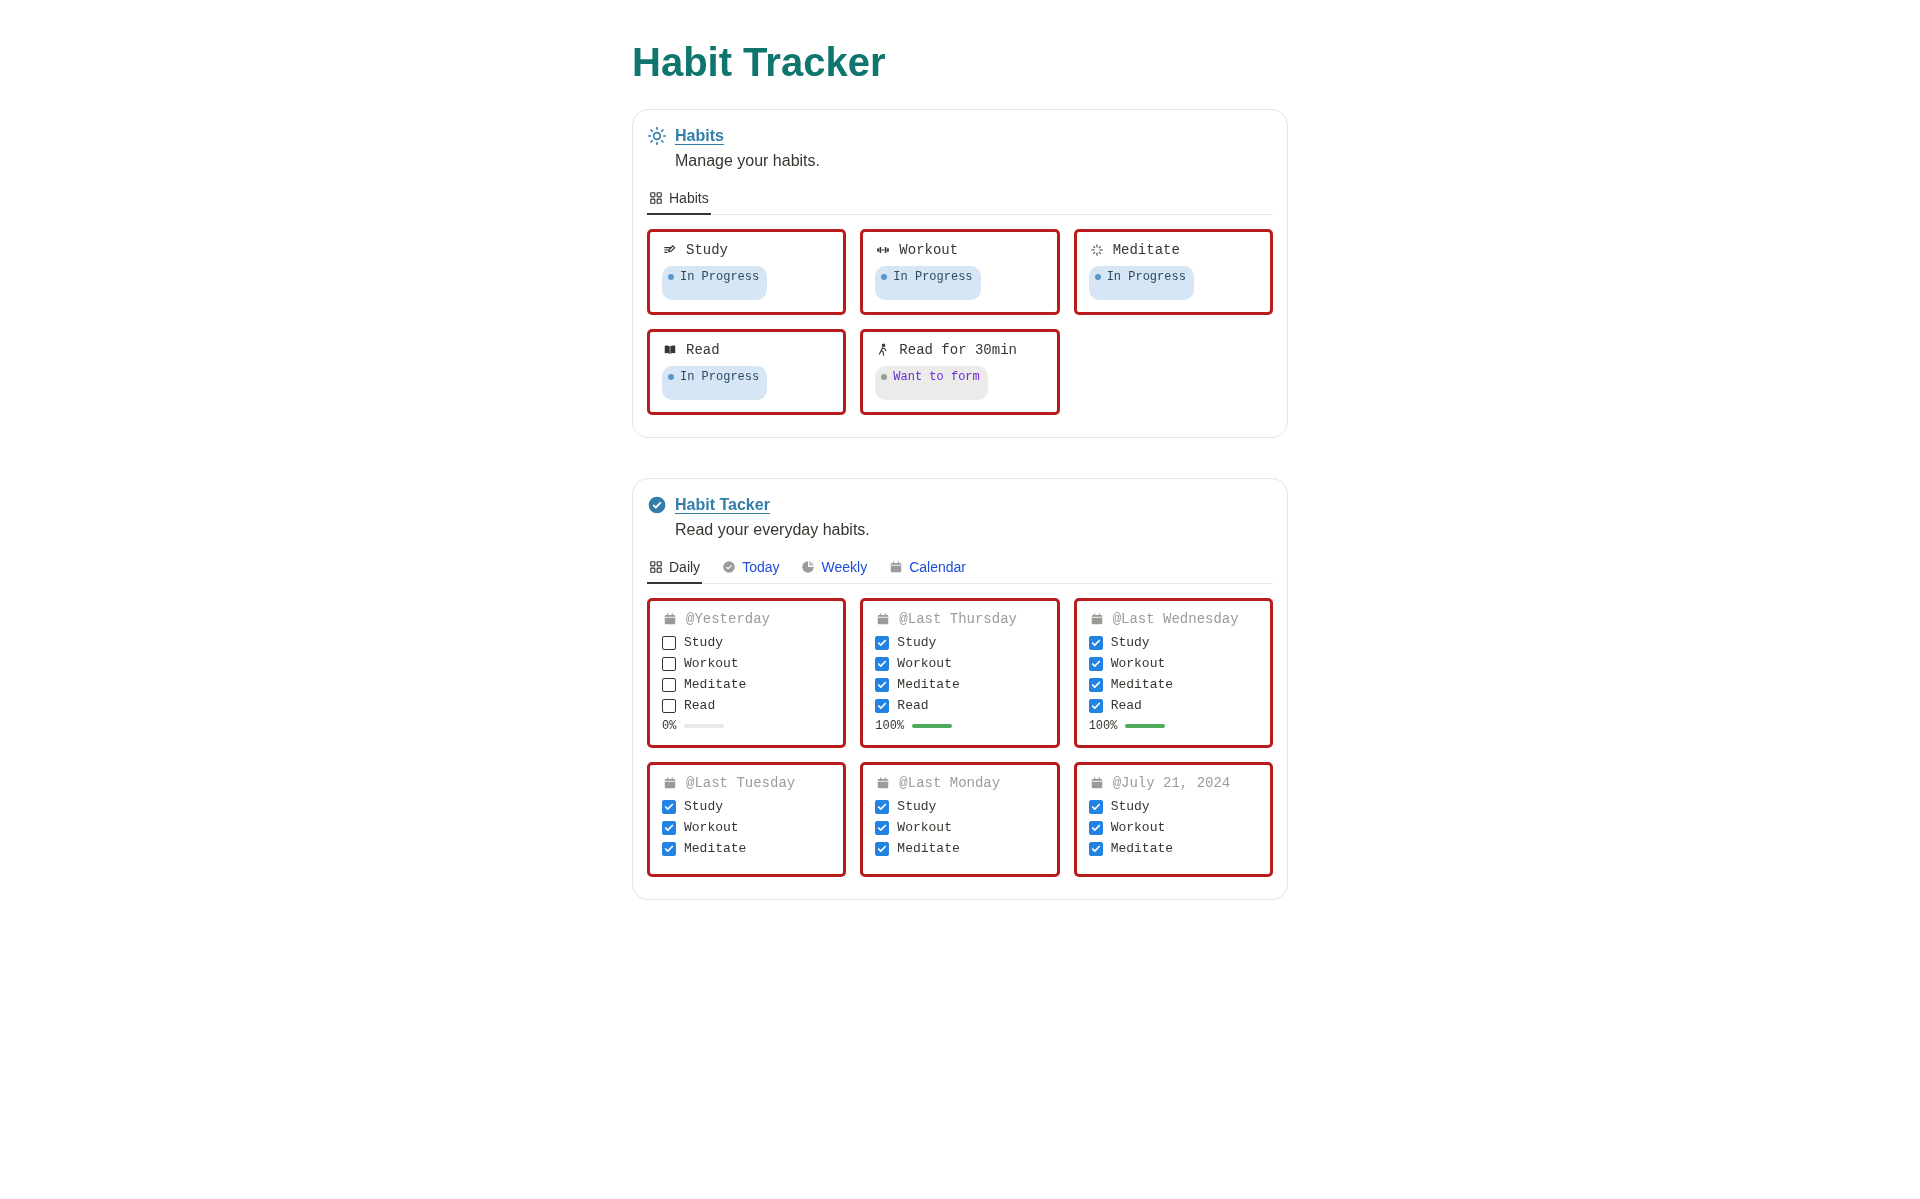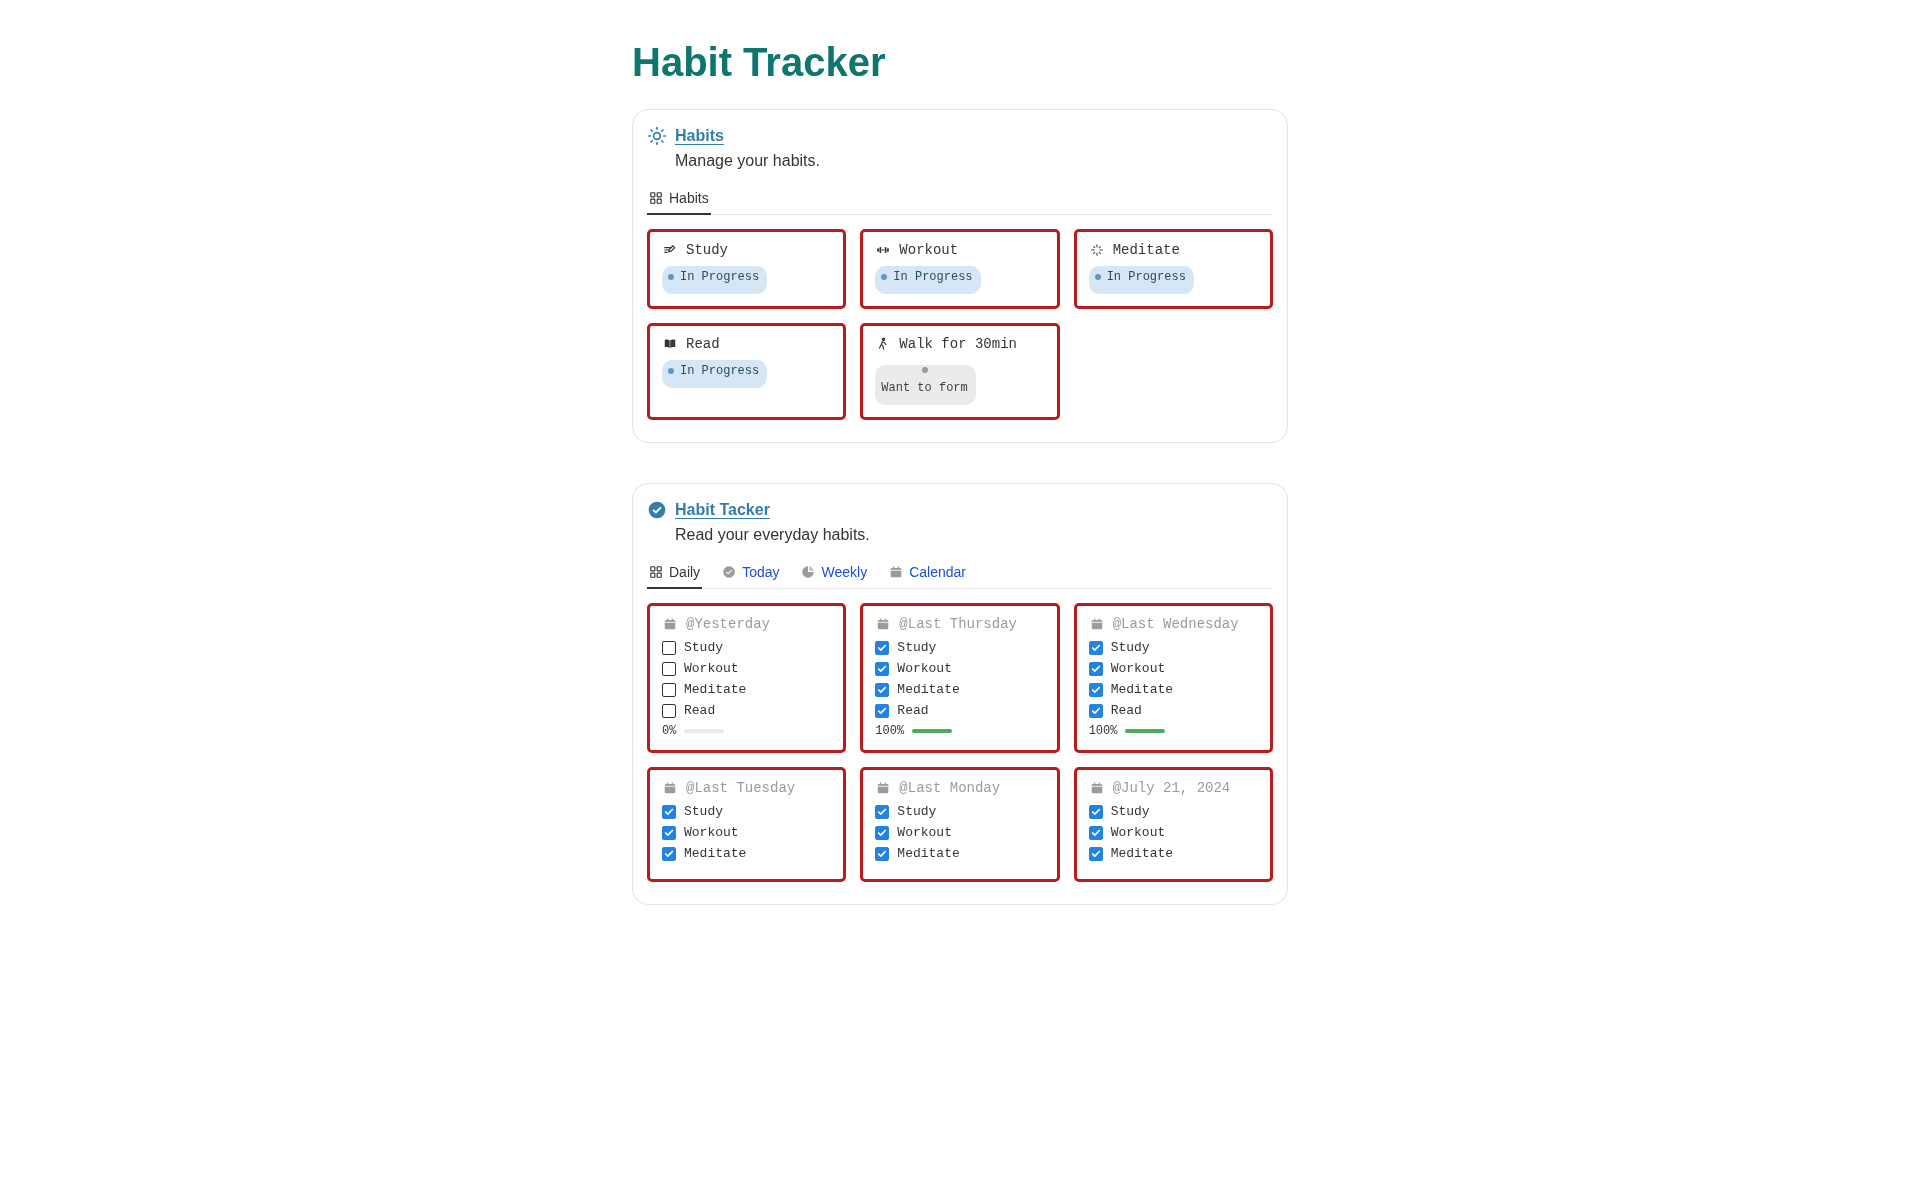--- a/index.html
+++ b/index.html
@@ -119,30 +119,30 @@
     .card-title {
       font-size: 14px;
       font-weight: 500;
       color: #37352f;
     }
     .status-pill {
       display: inline-flex;
       align-items: center;
       gap: 6px;
       font-size: 12px;
-      padding: 2px 8px 8px 6px;
+      padding: 2px 8px 14px 6px;
       border-radius: 10px;
       line-height: 18px;
     }
     .status-pill .dot {
       width: 6px; height: 6px; border-radius: 50%;
     }
     .pill-blue { background: #d6e6f4; color: #2a4a63; }
     .pill-blue .dot { background: #5b97c7; }
-    .pill-gray { background: #ebebea; color: #404040; flex-direction: column; }
+    .pill-gray { background: #ebebea; color: #6d28d9; }
     .pill-gray .dot { background: #9b9b98; }
 
     
     .tracker-card-title {
       color: #9b9b98;
       font-weight: 500;
       font-size: 14px;
       text-align: right;
     }
     .check-list {
@@ -283,21 +283,21 @@
             <span class="dot"></span>
             <span>In Progress</span>
           </span></div>
         <div class="card"><div class="card-title-row">
             <span class="card-icon">
               <svg width="14" height="14" viewBox="0 0 24 24" fill="none" stroke="#37352f" stroke-width="2" stroke-linecap="round">
                 <circle cx="13" cy="4" r="2" fill="#37352f"></circle>
                 <path d="M11 8l-2 5 3 2 1 6M11 8l4 2 2 3M9 13l-3 6"></path>
               </svg>
             </span>
-            <span class="card-title">Walk for 30min</span>
+            <span class="card-title">Read for 30min</span>
           </div><span class="status-pill pill-gray">
             <span class="dot"></span>
             <span>Want to form</span>
           </span></div>
       </div>
   </div>
 
   <div class="panel">
     <div class="panel-header">
       <span class="icon-slot">

